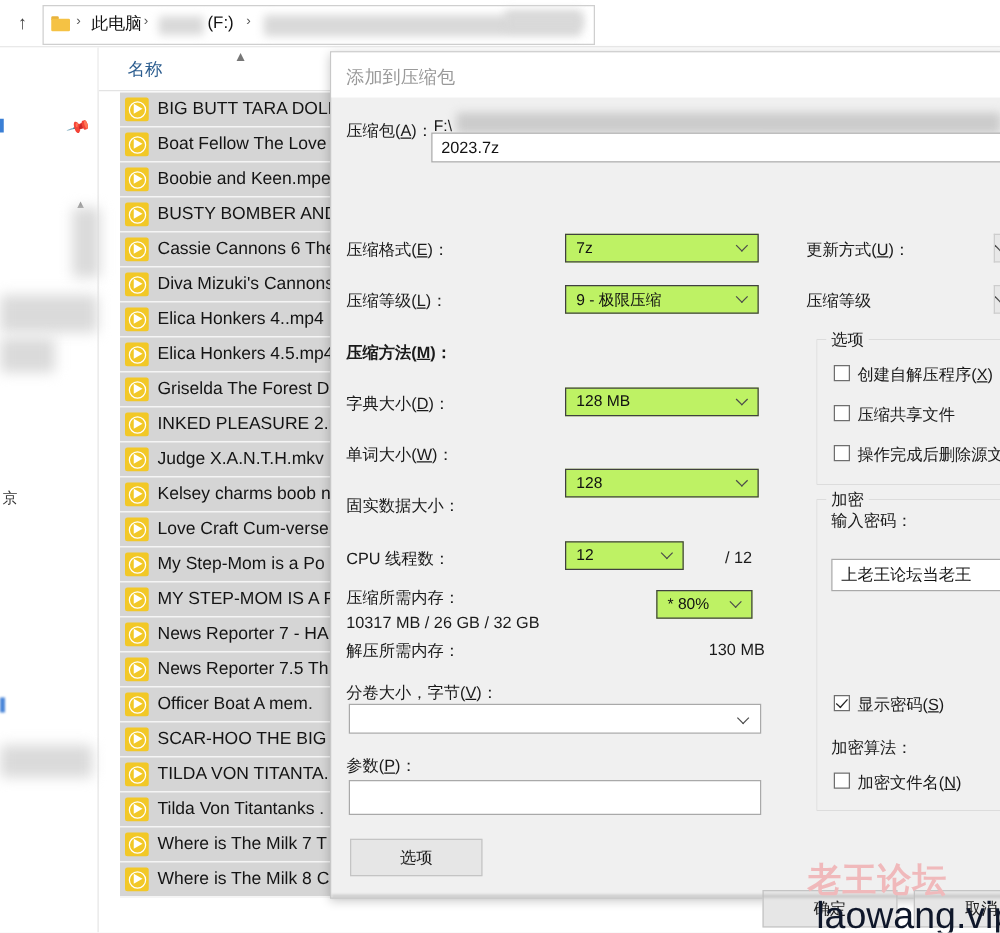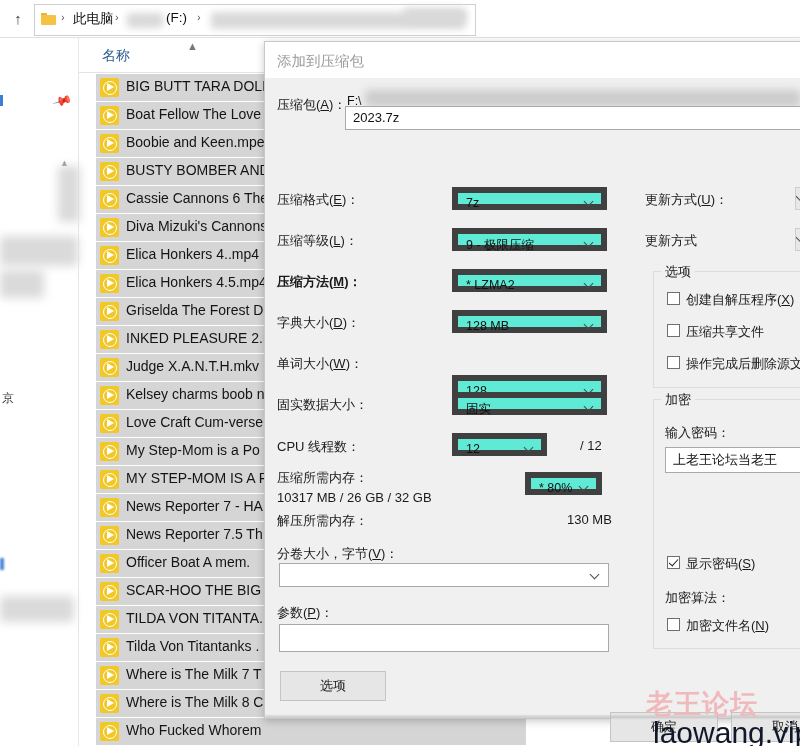--- a/index.html
+++ b/index.html
@@ -56,21 +56,21 @@
   
   #dlg{position:absolute;left:264px;top:41px;width:540px;height:676px;
     background:#f0f0f0;border:1px solid #c8c8c8;
     box-shadow:0 2px 8px rgba(0,0,0,.22);}
   #dlg-title{position:absolute;left:12px;top:10px;font-size:14.5px;color:#9a9a9a;}
   #dlg-titlebar{position:absolute;left:0;top:0;width:540px;height:36px;background:#ffffff;}
 
   .lbl{position:absolute;font-size:13px;color:#1a1a1a;white-space:nowrap;}
   .u{text-decoration:underline;}
 
-  .combo{position:absolute;height:23px;background:#5eead4;border:6px solid #404040;box-sizing:border-box;}
+  .combo{position:absolute;height:23px;background:#bef264;border:1px solid #404040;box-sizing:border-box;}
   .combo .txt{position:absolute;left:8px;top:3px;font-size:12.5px;color:#111;white-space:nowrap;}
   .combo .ch{position:absolute;right:7px;top:4px;width:9px;height:9px;}
   .combo .ch::before{content:"";position:absolute;left:0;top:1px;width:6px;height:6px;
     border-right:1.4px solid #4b4b4b;border-bottom:1.4px solid #4b4b4b;transform:rotate(45deg);}
 
   .tbox{position:absolute;height:24px;background:#ffffff;border:1px solid #a9a9a9;box-sizing:border-box;}
   .tbox .txt{position:absolute;left:7px;top:3px;font-size:13px;color:#111;white-space:nowrap;}
   .tbox.wide .ch{position:absolute;right:8px;top:6px;width:9px;height:9px;}
   .tbox.wide .ch::before{content:"";position:absolute;left:0;top:1px;width:6px;height:6px;
     border-right:1.4px solid #4b4b4b;border-bottom:1.4px solid #4b4b4b;transform:rotate(45deg);}
@@ -277,26 +277,20 @@
           <div class="ring"></div>
         </div>
         <div class="fn">Where is The Milk 7 T</div>
       </div>
       <div class="row">
         <div class="ic">
           <div class="ring"></div>
         </div>
         <div class="fn">Where is The Milk 8 C</div>
       </div>
-      <div class="row">
-        <div class="ic">
-          <div class="ring"></div>
-        </div>
-        <div class="fn">Who Fucked Whorem</div>
-      </div>
     </div>
 
 </div>
 
 <div id="dlg">
   <div id="dlg-titlebar">
     <div id="dlg-title">添加到压缩包</div>
   </div>
 
   <div class="lbl" style="left:12px;top:54px;">
@@ -321,46 +315,38 @@
     <span>压缩等级(</span><span class="u">L</span><span>)：</span>
   </div>
   <div class="combo" style="left:187px;top:186px;width:155px;">
     <span class="txt">9 - 极限压缩</span>
     <span class="ch"></span>
   </div>
 
   <div class="lbl" style="left:12px;top:231px;font-weight:bold;">
     <span>压缩方法(</span><span class="u">M</span><span>)：</span>
   </div>
-  <div class="combo" style="left:187px;top:227px;width:155px;">
-    <span class="txt">* LZMA2</span>
-    <span class="ch"></span>
-  </div>
 
   <div class="lbl" style="left:12px;top:272px;">
     <span>字典大小(</span><span class="u">D</span><span>)：</span>
   </div>
   <div class="combo" style="left:187px;top:268px;width:155px;">
     <span class="txt">128 MB</span>
     <span class="ch"></span>
   </div>
 
   <div class="lbl" style="left:12px;top:313px;">
     <span>单词大小(</span><span class="u">W</span><span>)：</span>
   </div>
   <div class="combo" style="left:187px;top:309px;width:155px;margin-top:24px;">
     <span class="txt">128</span>
     <span class="ch"></span>
   </div>
 
   <div class="lbl" style="left:12px;top:354px;">固实数据大小：</div>
-  <div class="combo" style="left:187px;top:350px;width:155px;">
-    <span class="txt">固实</span>
-    <span class="ch"></span>
-  </div>
 
   <div class="lbl" style="left:12px;top:396px;">CPU 线程数：</div>
   <div class="combo" style="left:187px;top:391px;width:95px;">
     <span class="txt">12</span>
     <span class="ch"></span>
   </div>
   <div class="lbl" style="left:315px;top:396px;">/ 12</div>
 
   <div class="lbl" style="left:12px;top:427px;">压缩所需内存：</div>
   <div class="lbl" style="left:12px;top:448px;">10317 MB / 26 GB / 32 GB</div>
@@ -387,40 +373,40 @@
     <span class="txt"></span>
   </div>
 
   <div class="lbl" style="left:380px;top:149px;">
     <span>更新方式(</span><span class="u">U</span><span>)：</span>
   </div>
   <div class="edge" style="left:530px;top:145px;">
     <span class="ch"></span>
   </div>
 
-  <div class="lbl" style="left:380px;top:190px;">更新方式</div>
+  <div class="lbl" style="left:380px;top:190px;">压缩等级</div>
   <div class="edge" style="left:530px;top:186px;">
     <span class="ch"></span>
   </div>
 
   <div class="grp" style="left:388px;top:229px;width:152px;height:115px;border-right:none;"></div>
   <div class="grplbl" style="left:396px;top:221px;">选项</div>
   <div id="opts">
       <div class="cb" style="left: 402px; top: 250px;"></div>
       <div class="cbl" style="left: 421px; top: 249px;"><span>创建自解压程序(</span><span class="u">X</span><span>)</span></div>
       <div class="cb" style="left: 402px; top: 282px;"></div>
       <div class="cbl" style="left: 421px; top: 281px;"><span>压缩共享文件</span><span></span></div>
       <div class="cb" style="left: 402px; top: 314px;"></div>
       <div class="cbl" style="left: 421px; top: 313px;"><span>操作完成后删除源文件</span><span></span></div>
     </div>
 
   <div class="grp" style="left:388px;top:357px;width:152px;height:248px;border-right:none;"></div>
   <div class="grplbl" style="left:396px;top:349px;">加密</div>
 
-  <div class="lbl" style="left:400px;top:382px;">输入密码：</div>
+  <div class="lbl" style="left:400px;top:366px;">输入密码：</div>
   <div class="tbox" style="left:400px;top:405px;width:138px;height:26px;">
     <span class="txt">上老王论坛当老王</span>
   </div>
 
   <div class="cb on" style="left:402px;top:514px;"></div>
   <div class="cbl" style="left:421px;top:513px;">
     <span>显示密码(</span><span class="u">S</span><span>)</span>
   </div>
 
   <div class="lbl" style="left:400px;top:547px;">加密算法：</div>

